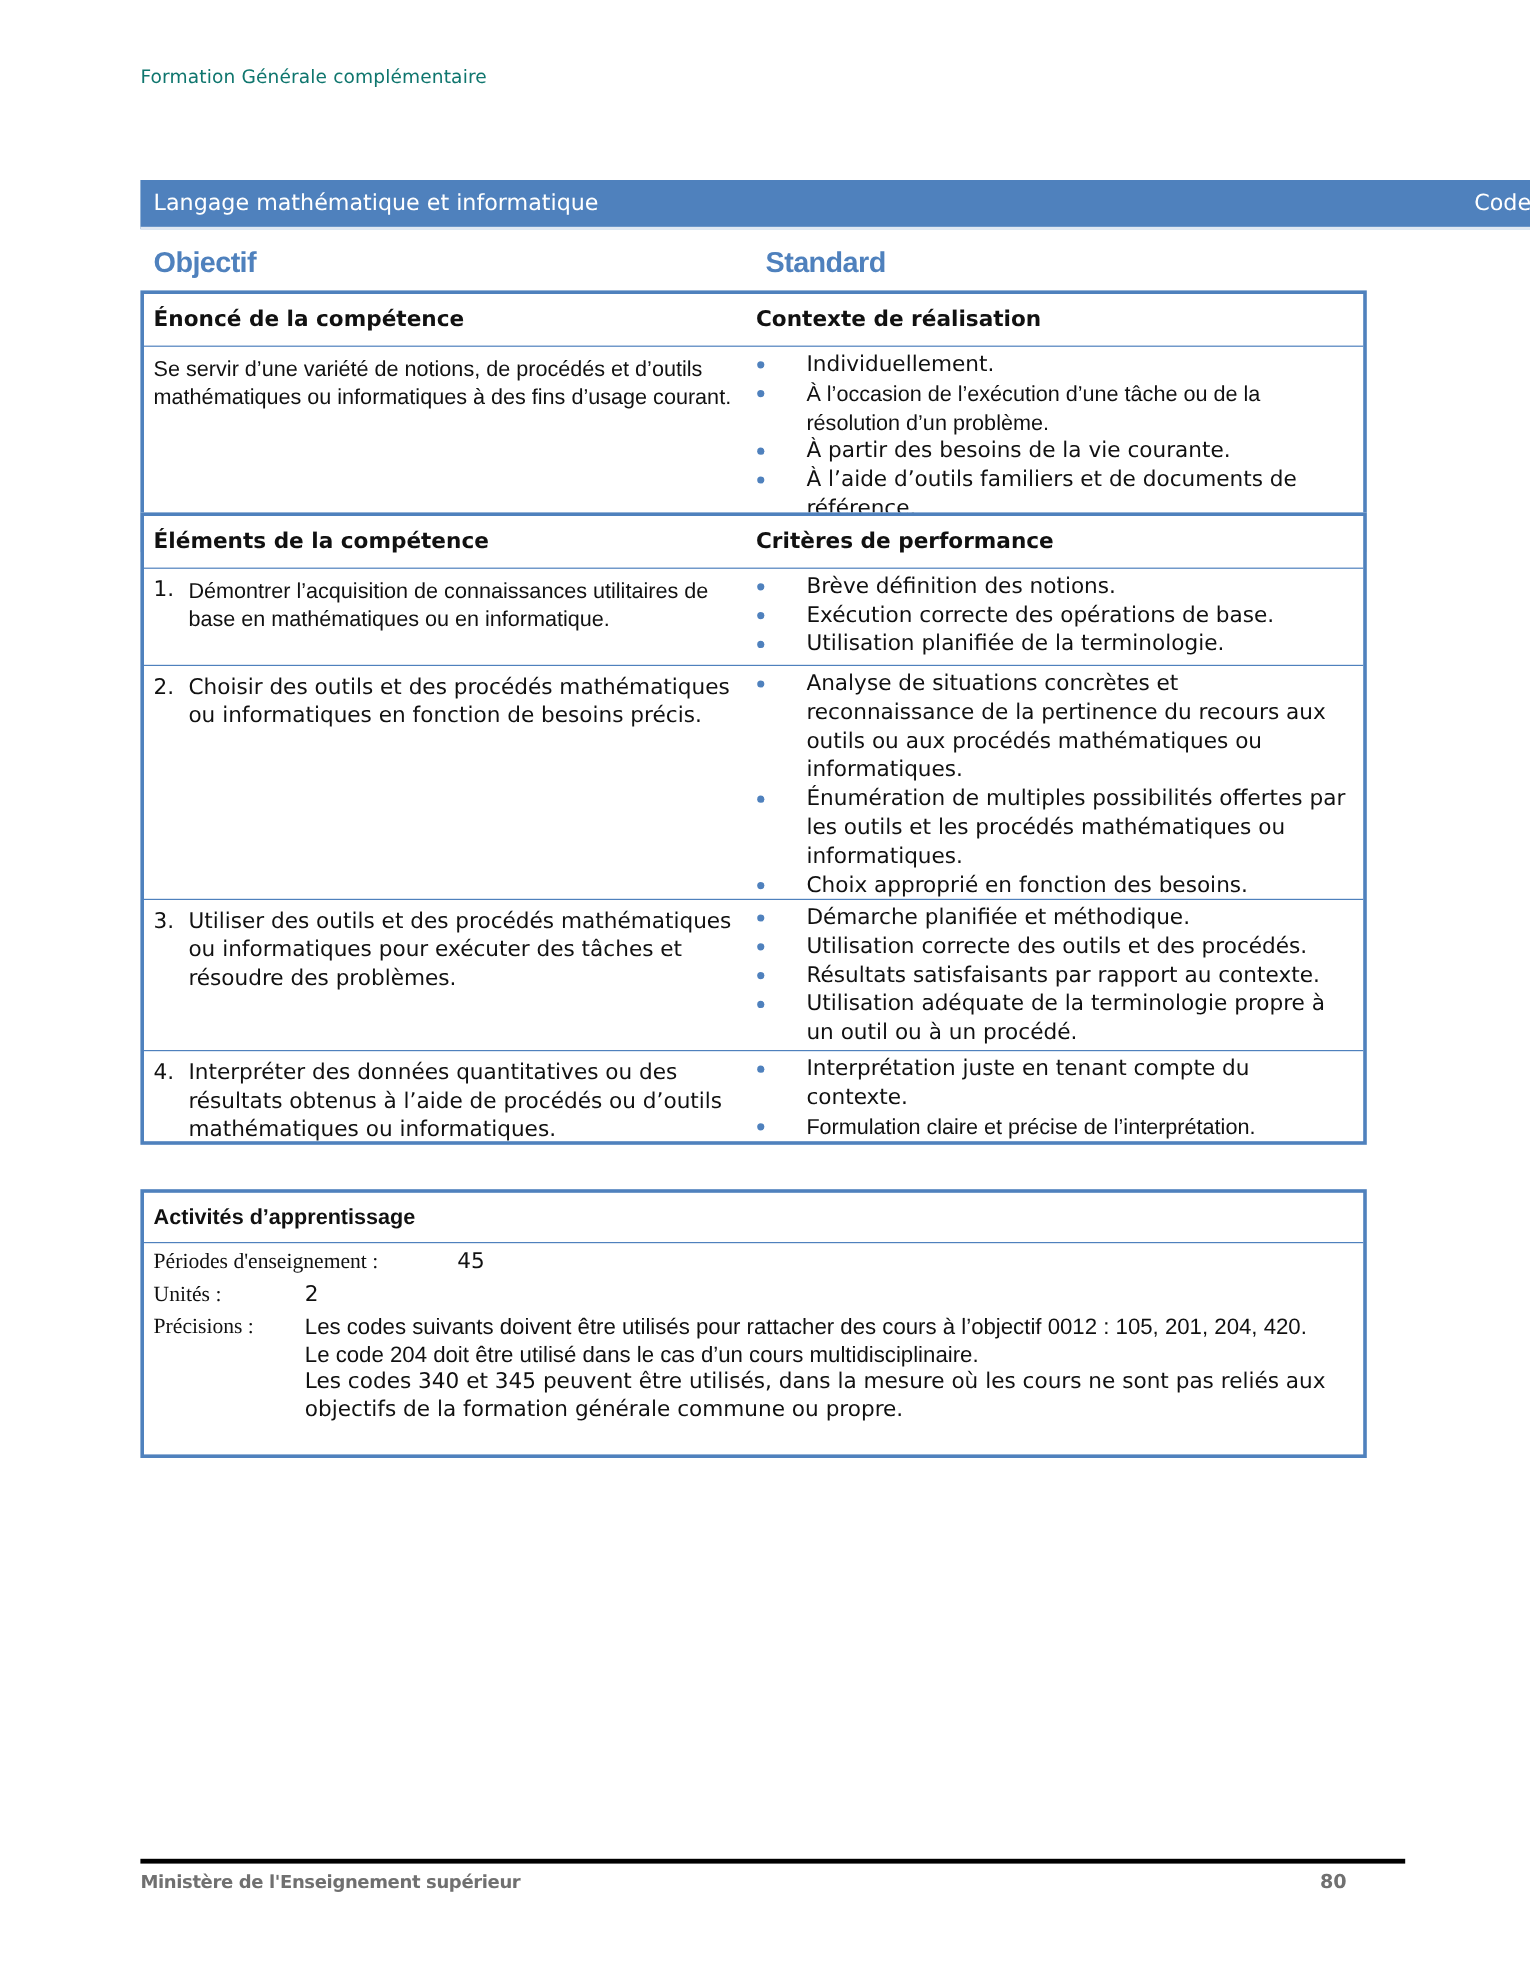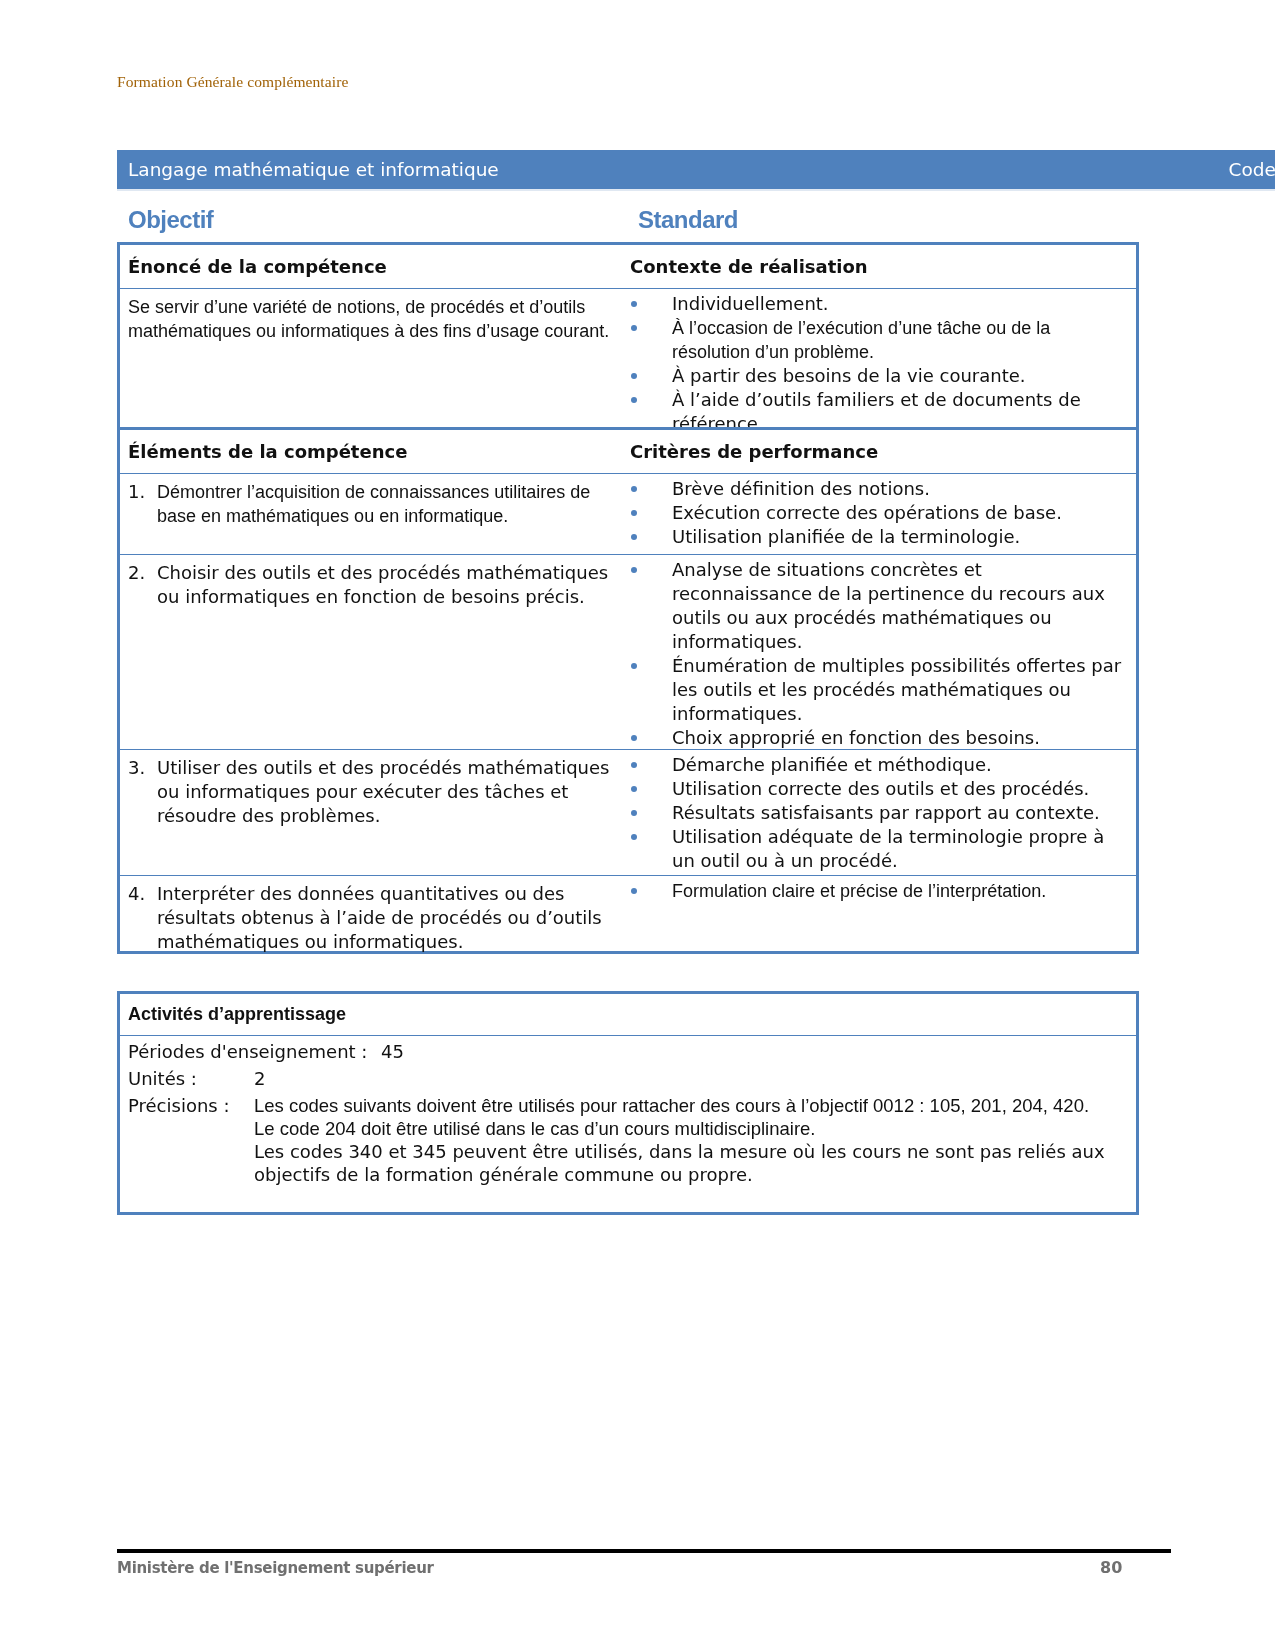--- a/index.html
+++ b/index.html
@@ -1,17 +1,17 @@
 <!DOCTYPE html>
 <html><head>
 <meta charset="utf-8">
 <style>
   html, body { margin: 0; padding: 0; background: #ffffff; }
   body { width: 1275px; height: 1650px; position: relative; font-family: "DejaVu Sans", sans-serif; color: #111; }
-  .page-header { position: absolute; left: 117px; top: 73px; font-size: 15.5px; color: #a16207; letter-spacing: 0.1px; font-family: Liberation Serif, serif; }
+  .page-header { position: absolute; left: 117px; top: 55px; font-size: 15.5px; color: #0f766e; letter-spacing: 0.1px; }
   .title-bar { position: absolute; left: 117px; top: 150px; width: 1234px; height: 41px; background: #4f81bd; color: #fff; display: flex; align-items: center; justify-content: space-between; box-sizing: border-box; padding: 0 10px 0 11px; font-size: 18.5px; border-bottom: 2px solid #e0e8f2; }
   .col-titles { position: absolute; left: 117px; top: 206px; width: 1022px; height: 36px; }
   .col-title { position: absolute; top: 0; font-family: "Liberation Sans", sans-serif; font-weight: bold; font-size: 24px; color: #4f81bd; letter-spacing: -0.5px; }
   .col-title.left { left: 11px; }
   .col-title.right { left: 521px; }
   .box { position: absolute; left: 117px; width: 1022px; border: 3px solid #4f81bd; box-sizing: border-box; background: #fff; }
   .box-head { display: flex; height: 43px; border-bottom: 1.5px solid #4f81bd; align-items: center; font-weight: bold; font-size: 18px; }
   .box-head .h { box-sizing: border-box; padding-left: 8px; }
   .h.left { width: 508px; }
   .h.right { flex: 1; padding-left: 2px; }
@@ -20,21 +20,21 @@
   .cell-left { width: 508px; box-sizing: border-box; padding: 6px 6px 4px 8px; font-size: 18px; line-height: 24px; }
   .cell-right { flex: 1; box-sizing: border-box; padding: 4px 10px 4px 0; font-size: 18px; line-height: 24px; }
   .arial { font-family: "Liberation Sans", sans-serif; }
   .numitem { display: flex; }
   .numitem .n { width: 29px; flex: none; }
   .bullets { list-style: none; margin: 0; padding: 0; }
   .bullets li { display: flex; }
   .bullets .dot { width: 44px; flex: none; position: relative; }
   .bullets .dot::before { content: ""; position: absolute; left: 3px; top: 9px; width: 6px; height: 6px; border-radius: 50%; background: #4f81bd; }
   .act-line { display: flex; font-size: 18px; line-height: 23px; padding-left: 8px; }
-  .act-label { flex: none; }
+  .act-label { flex: none; font-family: Liberation Serif, serif; }
   .act-val { flex: 1; padding-right: 8px; }
   .footer-rule { position: absolute; left: 117px; top: 1549px; width: 1054px; height: 4px; background: #000; }
   .footer-left { position: absolute; left: 117px; top: 1559px; font-size: 15px; font-weight: bold; color: #707070; letter-spacing: -0.3px; }
   .footer-right { position: absolute; left: 1100px; top: 1558px; font-size: 16px; font-weight: bold; color: #707070; }
 </style>
 </head>
 <body>
 
 <div class="page-header">Formation Générale complémentaire</div>
 
@@ -165,20 +165,24 @@
 
   <div class="row" style="flex:1;">
     <div class="cell-left">
       <div class="numitem">
           <span class="n">4.</span>
           <span>Interpréter des données quantitatives ou des résultats obtenus à l’aide de procédés ou d’outils mathématiques ou informatiques.</span>
         </div>
     </div>
     <div class="cell-right" style="padding-top:3px;">
       <ul class="bullets">
+        <li>
+            <span class="dot"></span>
+            <span>Interprétation juste en tenant compte du contexte.</span>
+          </li>
         <li class="arial">
             <span class="dot"></span>
             <span>Formulation claire et précise de l’interprétation.</span>
           </li>
       </ul>
     </div>
   </div>
 </div>
 
 <div class="box" style="top:991px;height:224px;">

